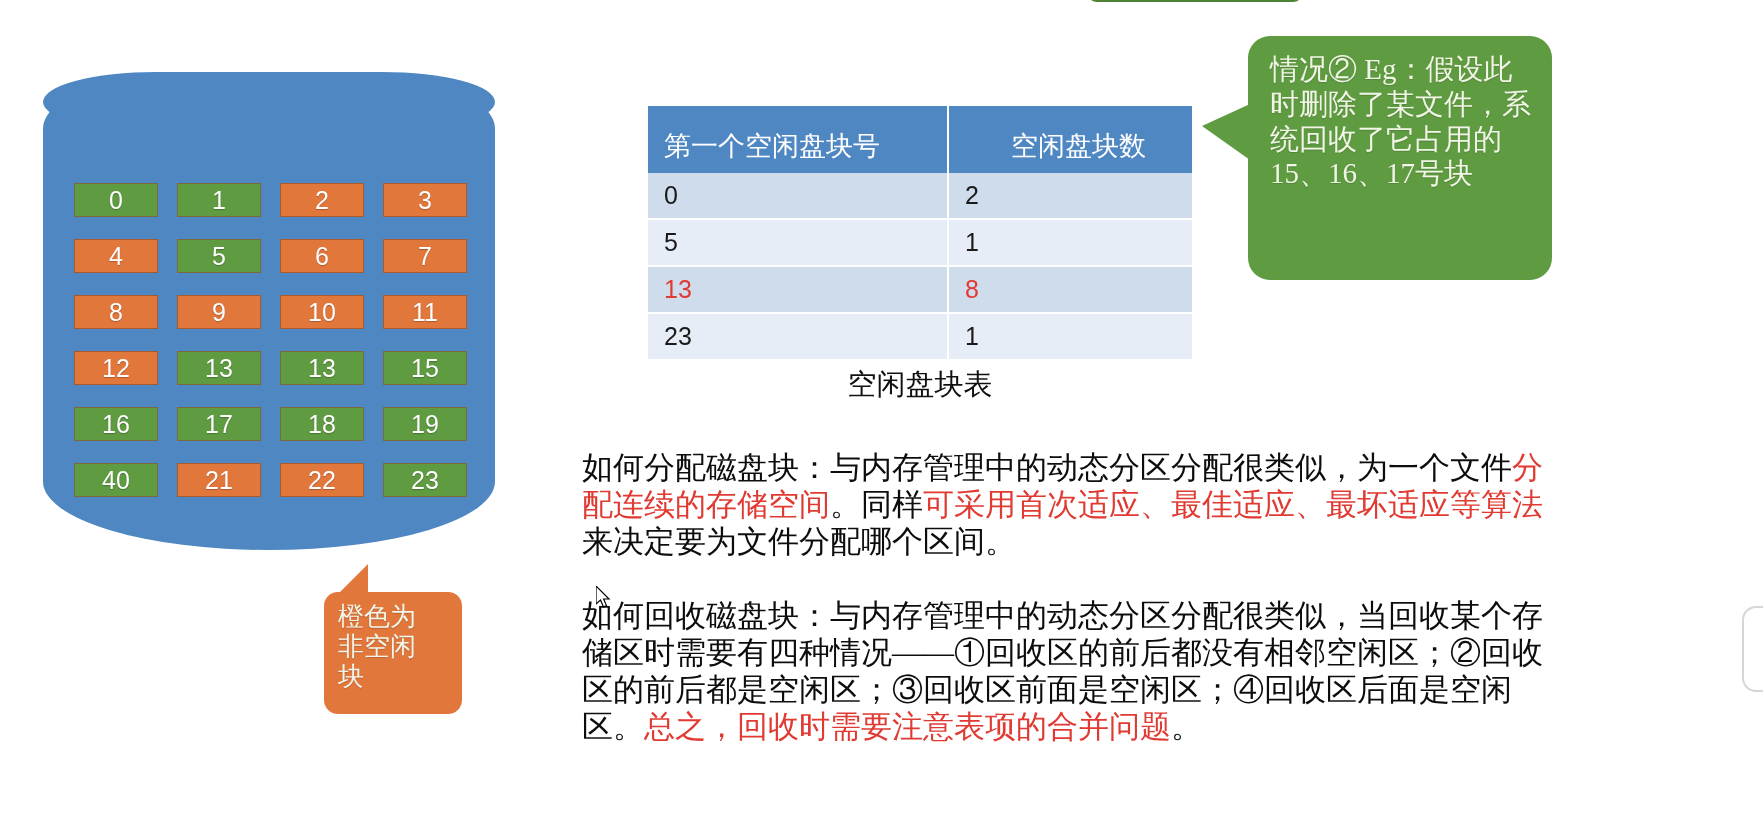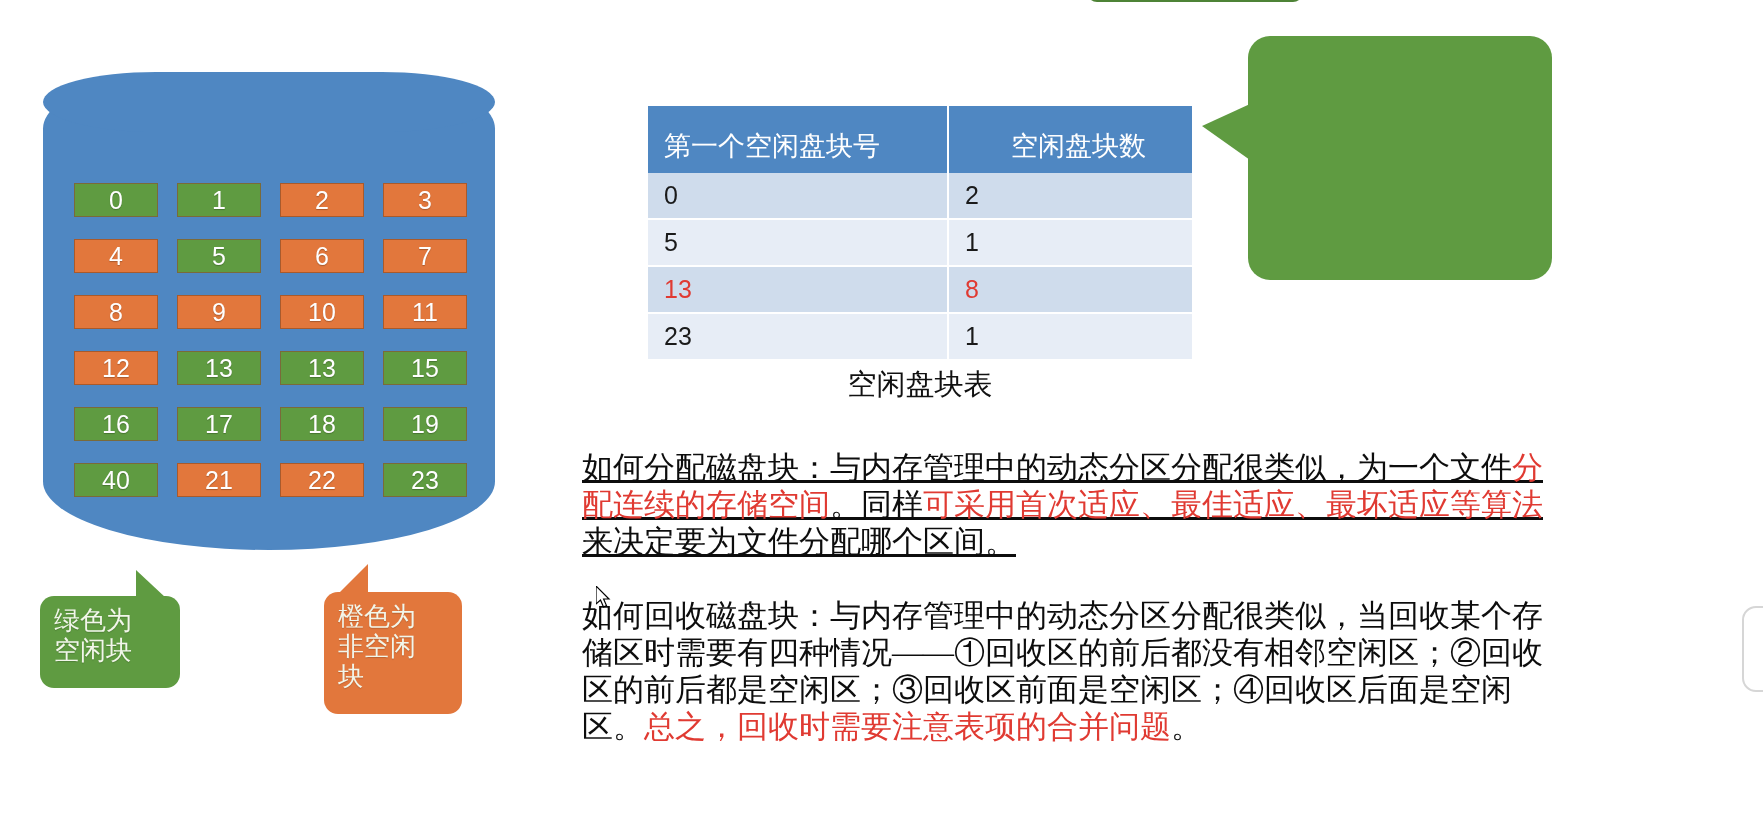--- a/index.html
+++ b/index.html
@@ -139,21 +139,21 @@
     background:#ffffff;border:2px solid #d6d6d6;border-radius:14px;
     box-sizing:border-box;
   }
 
   
   .para{
     position:absolute;left:582px;width:968px;
     font-size:31px;line-height:37px;color:#0d0d0d;
     font-family:"Liberation Serif","DejaVu Serif",serif;
   }
-  #para-alloc{top:418px;text-decoration:underline;}
+  #para-alloc{top:418px;}
   #para-reclaim{top:566px;}
   .red{color:#E03A32;}
 
   
   #mouse-cursor{
     position:absolute;left:596px;top:586px;width:16px;height:24px;
   }
 </style>
 </head>
 <body>
@@ -183,24 +183,20 @@
       <div class="blk free">16</div>
       <div class="blk free">17</div>
       <div class="blk free">18</div>
       <div class="blk free">19</div>
       <div class="blk free">40</div>
       <div class="blk used">21</div>
       <div class="blk used">22</div>
       <div class="blk free">23</div>
     </div>
 
-  <div class="legend" id="legend-green">
-    <span class="tail"></span>
-    <span id="legend-free-label">绿色为<br>空闲块</span>
-  </div>
 
   <div class="legend" id="legend-orange">
     <span class="tail"></span>
     <span id="legend-used-label">橙色为<br>非空闲<br>块</span>
   </div>
 </div>
 
 <table id="free-table">
   <colgroup>
       <col class="c1">
@@ -231,20 +227,21 @@
       </tr>
     </tbody>
 </table>
 
 <div id="table-caption">空闲盘块表</div>
 
 <div id="callout-top-clip"></div>
 
 <div id="callout-eg">
   <span class="tail"></span>
+  <span id="callout-eg-text">情况② Eg：假设此时删除了某文件，系统回收了它占用的 15、16、17号块</span>
 </div>
 
 <div id="edge-clip"></div>
 
 <p class="para" id="para-alloc">
   <span>如何分配磁盘块：与内存管理中的动态分区分配很类似，为一个文件</span><span class="red">分配连续的存储空间</span><span>。同样</span><span class="red">可采用首次适应、最佳适应、最坏适应等算法</span><span>来决定要为文件分配哪个区间。</span>
 </p>
 
 <p class="para" id="para-reclaim">
   <span>如何回收磁盘块：与内存管理中的动态分区分配很类似，当回收某个存储区时需要有四种情况——①回收区的前后都没有相邻空闲区；②回收区的前后都是空闲区；③回收区前面是空闲区；④回收区后面是空闲区。</span><span class="red">总之，回收时需要注意表项的合并问题</span><span>。</span>

